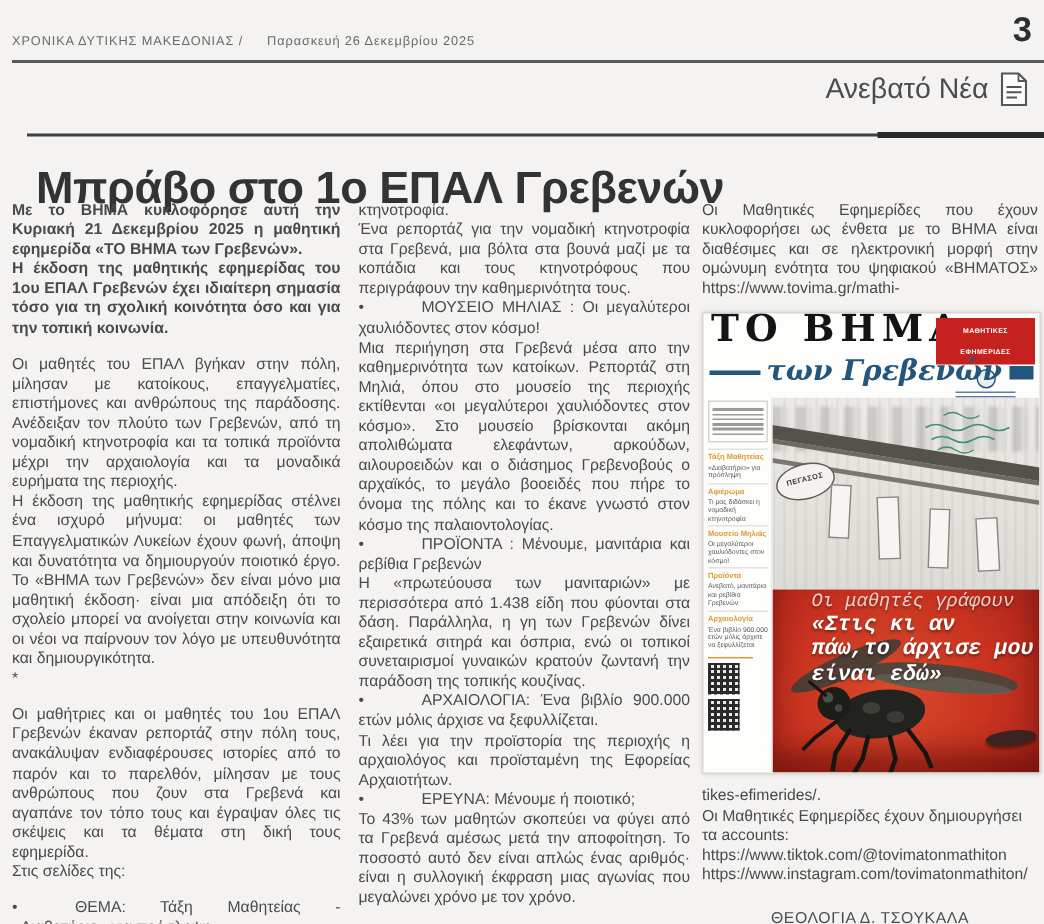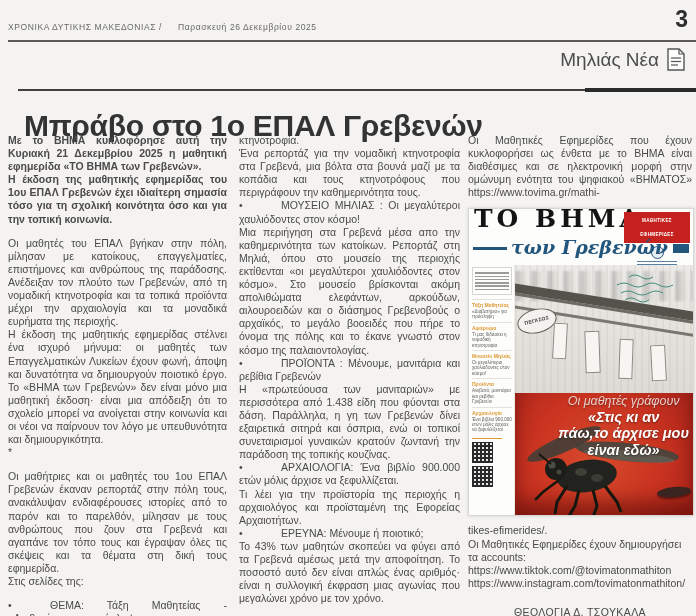--- a/index.html
+++ b/index.html
@@ -89,38 +89,38 @@
     font-size:5px;color:#3e3c38;font-weight:bold;letter-spacing:.3px;}
   .scribble{position:absolute;top:6px;right:4px;width:78px;height:34px;}
   .photo{
     position:relative;height:122px;overflow:hidden;
     background:radial-gradient(circle at 45% 55%, #d84a2c 0%, #c93320 55%, #a8231a 100%);
     box-shadow:inset 0 -14px 18px rgba(60,0,0,.45);
   }
   .fly{position:absolute;left:-6px;bottom:-4px;width:185px;height:105px;}
   .blob{position:absolute;right:2px;bottom:18px;width:34px;height:10px;background:#3a2420;
     border-radius:50%;box-shadow:0 2px 2px rgba(0,0,0,.4);transform:rotate(-6deg);}
-  .quote{position:absolute;top:2px;right:4px;text-align:center;
-    font-family:Liberation Sans, sans-serif;font-style:italic;color:#fff;}
+  .quote{position:absolute;top:2px;right:4px;text-align:left;
+    font-family:Liberation Mono, monospace;font-style:italic;color:#fff;}
   .quote .kicker{font-size:12.5px;color:rgba(255,255,255,.78);text-shadow:0 1px 2px rgba(0,0,0,.4);}
   .quote .qline{font-size:14.5px;font-weight:bold;line-height:16.5px;text-shadow:0 1px 2px rgba(0,0,0,.45);}
 </style>
 </head>
 <body>
 
 <div id="page">
 
   <div class="hdr-row">
     <span>ΧΡΟΝΙΚΑ ΔΥΤΙΚΗΣ ΜΑΚΕΔΟΝΙΑΣ /</span><span class="date">Παρασκευή 26 Δεκεμβρίου 2025</span>
   </div>
   <div class="page-num">3</div>
   <div class="rule-header"></div>
 
   <div class="section-row">
-    <span class="section-label">Μηλιάς Νέα</span>
+    <span class="section-label">Ανεβατό Νέα</span>
     <svg class="doc-icon" viewBox="0 0 20 23">
       <path d="M2 1 H13 L18 6 V22 H2 Z" fill="#fdfdfc" stroke="#555" stroke-width="1.4"></path>
       <path d="M13 1 L13 6 L18 6" fill="none" stroke="#555" stroke-width="1.2"></path>
       <line x1="5" y1="10" x2="15" y2="10" stroke="#555" stroke-width="1.2"></line>
       <line x1="5" y1="13.5" x2="15" y2="13.5" stroke="#555" stroke-width="1.2"></line>
       <line x1="5" y1="17" x2="12" y2="17" stroke="#555" stroke-width="1.2"></line>
     </svg>
   </div>
 
   <div class="rule-title"></div>

